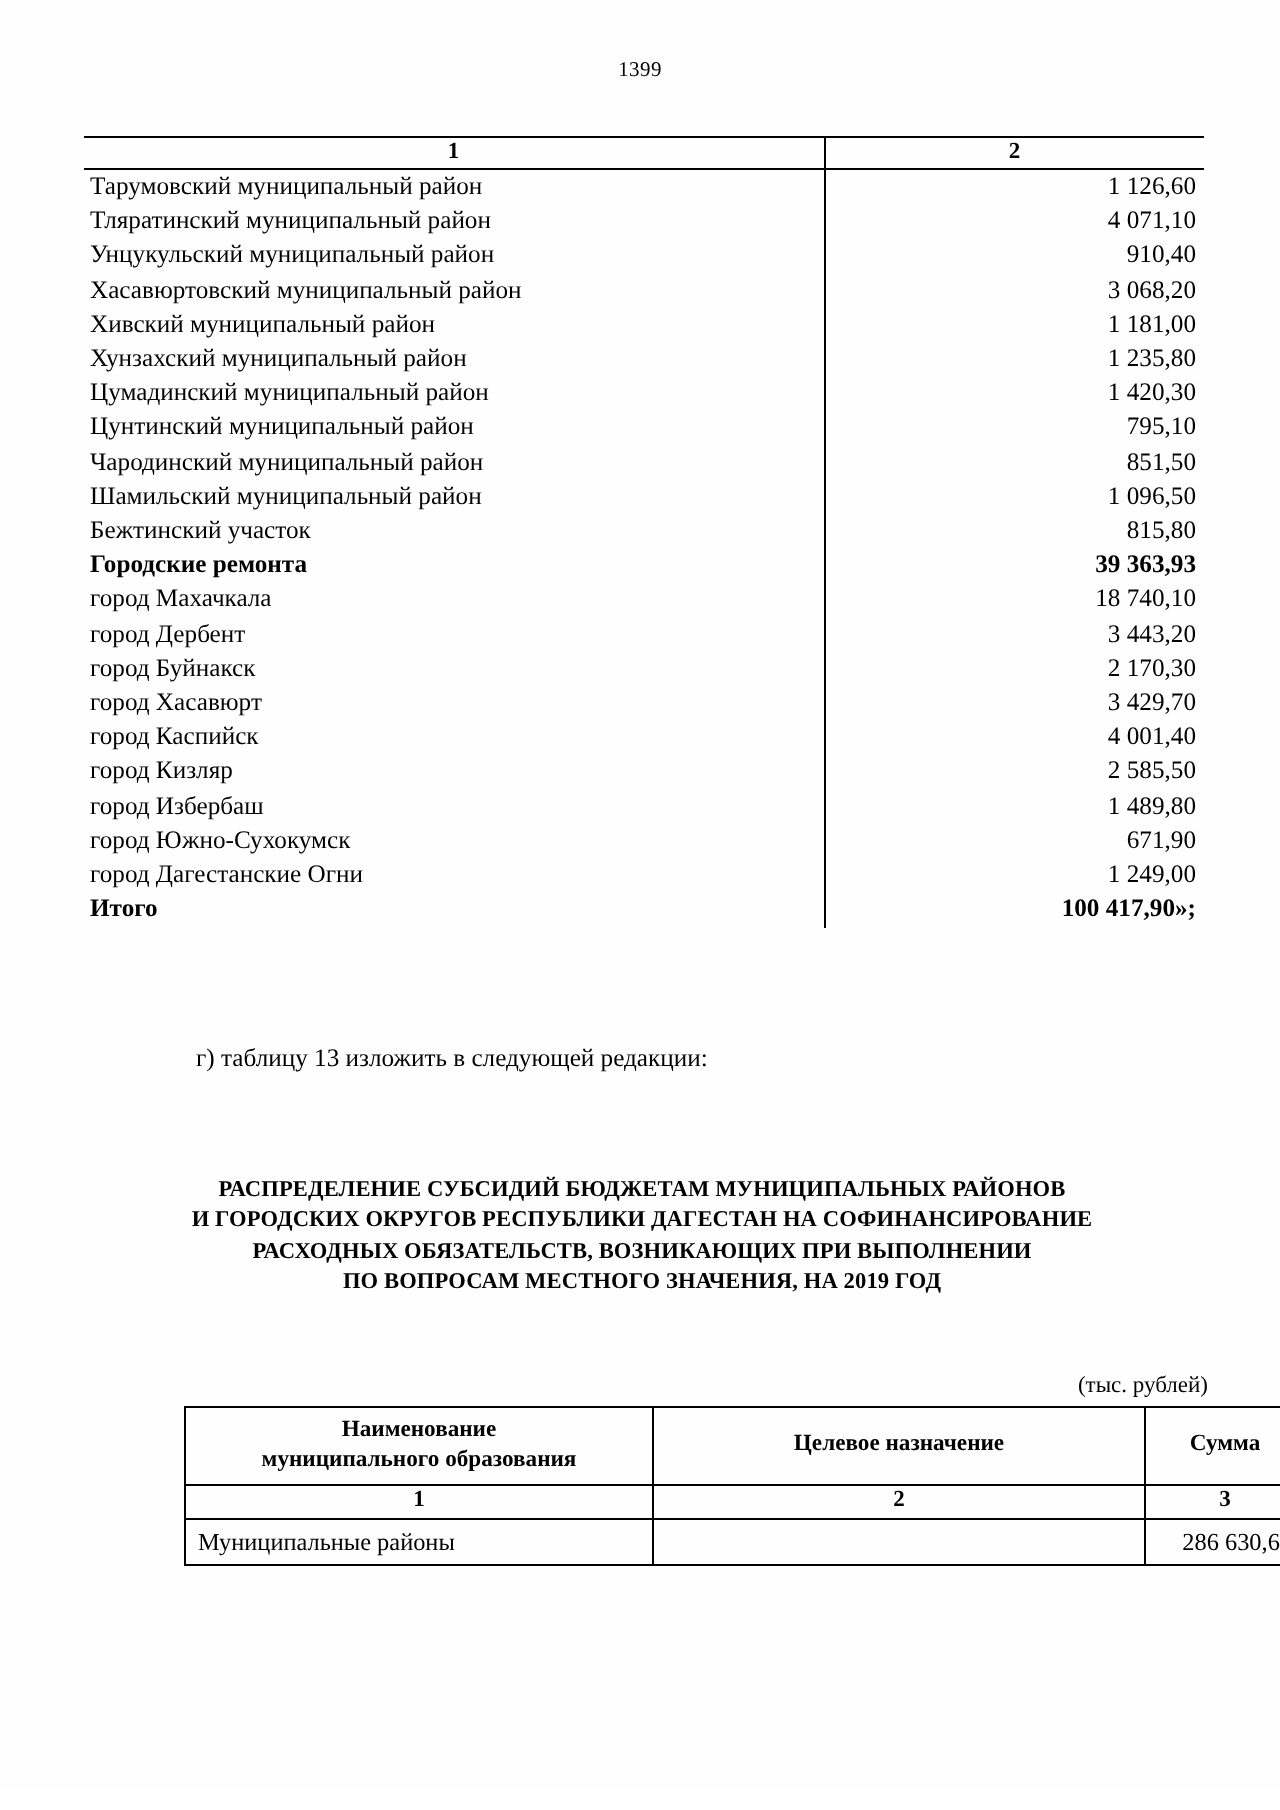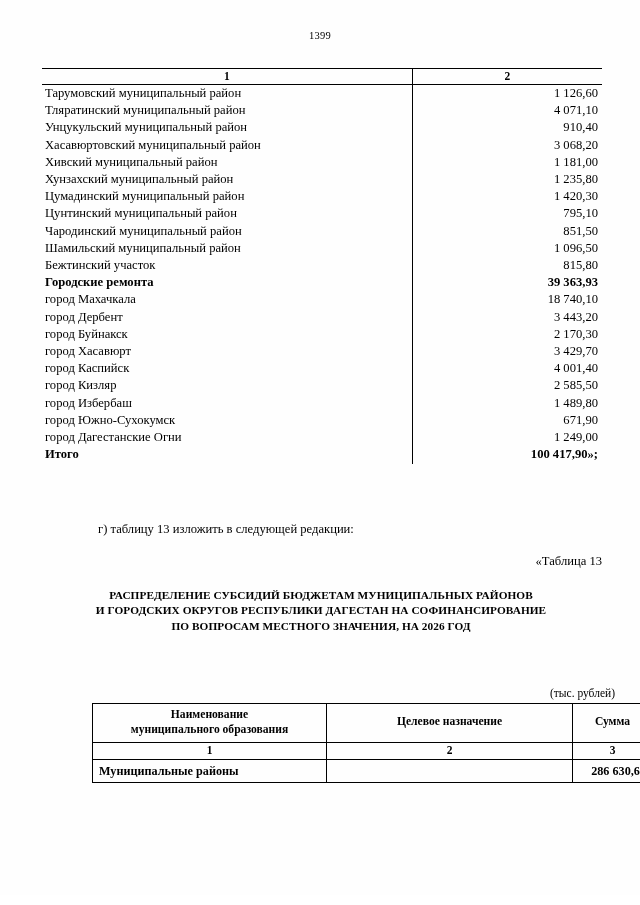--- a/index.html
+++ b/index.html
@@ -113,21 +113,21 @@
     font-size: 11.3px;
     line-height: 15.4px;
     letter-spacing: 0.05px;
   }
   .doc-heading div { white-space: nowrap; }
 
   
   .units {
     position: absolute;
     top: 687px;
-    left: 11px;
+    left: 0;
     width: 604px;
     text-align: right;
     font-size: 11.5px;
   }
 
   
   .table-dist {
     position: absolute;
     top: 703px;
     left: 48px;
@@ -168,21 +168,21 @@
   .table-dist tbody td.c-purpose {
     padding: 4px 4px 3px 6px;
     line-height: 14.6px;
   }
   .table-dist tbody td.c-sum {
     text-align: right;
     padding: 4px 6px 3px 2px;
     line-height: 14.6px;
     vertical-align: bottom;
   }
-  .table-dist tbody tr.bold td { font-weight: bold; }
+  .table-dist tbody tr.bold td { font-weight: normal; }
   .table-dist tbody tr.bold td.c-name { padding-top: 4px; }
   .table-dist tbody tr.bold td.c-sum { vertical-align: top; }
   .row-tall td { height: 74px; }
   .purpose-line { display: block; }
   .sum-bottom { display: block; margin-top: 19px; }
 </style>
 </head>
 <body>
 
 <div class="page">
@@ -287,26 +287,26 @@
       </tr>
       <tr class="bold">
         <td class="name">Итого</td>
         <td class="val">100 417,90»;</td>
       </tr>
     </tbody>
   </table>
 
   <div class="para-g">г) таблицу 13 изложить в следующей редакции:</div>
 
-  <div class="tbl-caption">«Таблица 13</div>
 
   <div class="doc-heading">
     <div>РАСПРЕДЕЛЕНИЕ СУБСИДИЙ БЮДЖЕТАМ МУНИЦИПАЛЬНЫХ РАЙОНОВ</div>
     <div>И ГОРОДСКИХ ОКРУГОВ РЕСПУБЛИКИ ДАГЕСТАН НА СОФИНАНСИРОВАНИЕ</div>
-    <div>ПО ВОПРОСАМ МЕСТНОГО ЗНАЧЕНИЯ, НА 2026 ГОД</div>
+    <div>РАСХОДНЫХ ОБЯЗАТЕЛЬСТВ, ВОЗНИКАЮЩИХ ПРИ ВЫПОЛНЕНИИ</div>
+    <div>ПО ВОПРОСАМ МЕСТНОГО ЗНАЧЕНИЯ, НА 2019 ГОД</div>
   </div>
 
   <div class="units">(тыс. рублей)</div>
 
   <table class="table-dist">
     <colgroup>
         <col class="d1">
         <col class="d2">
         <col class="d3">
       </colgroup>

